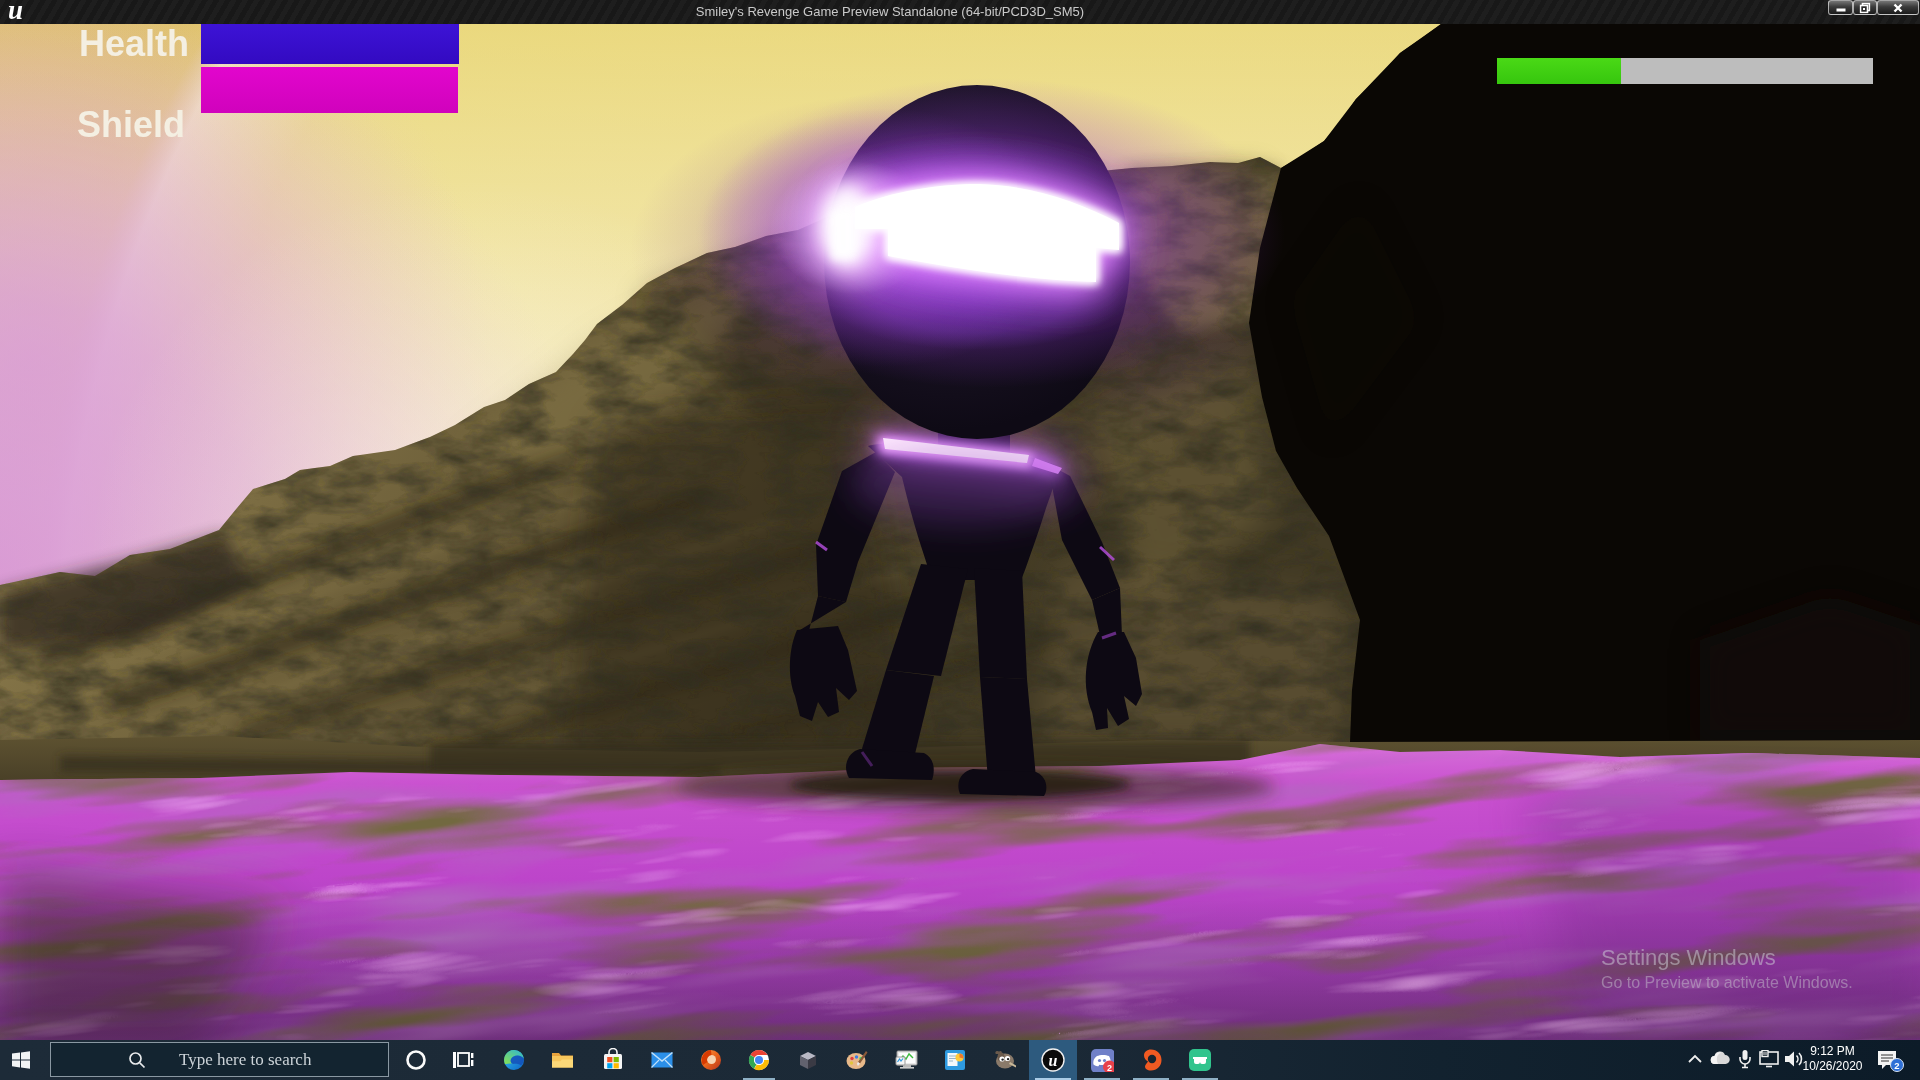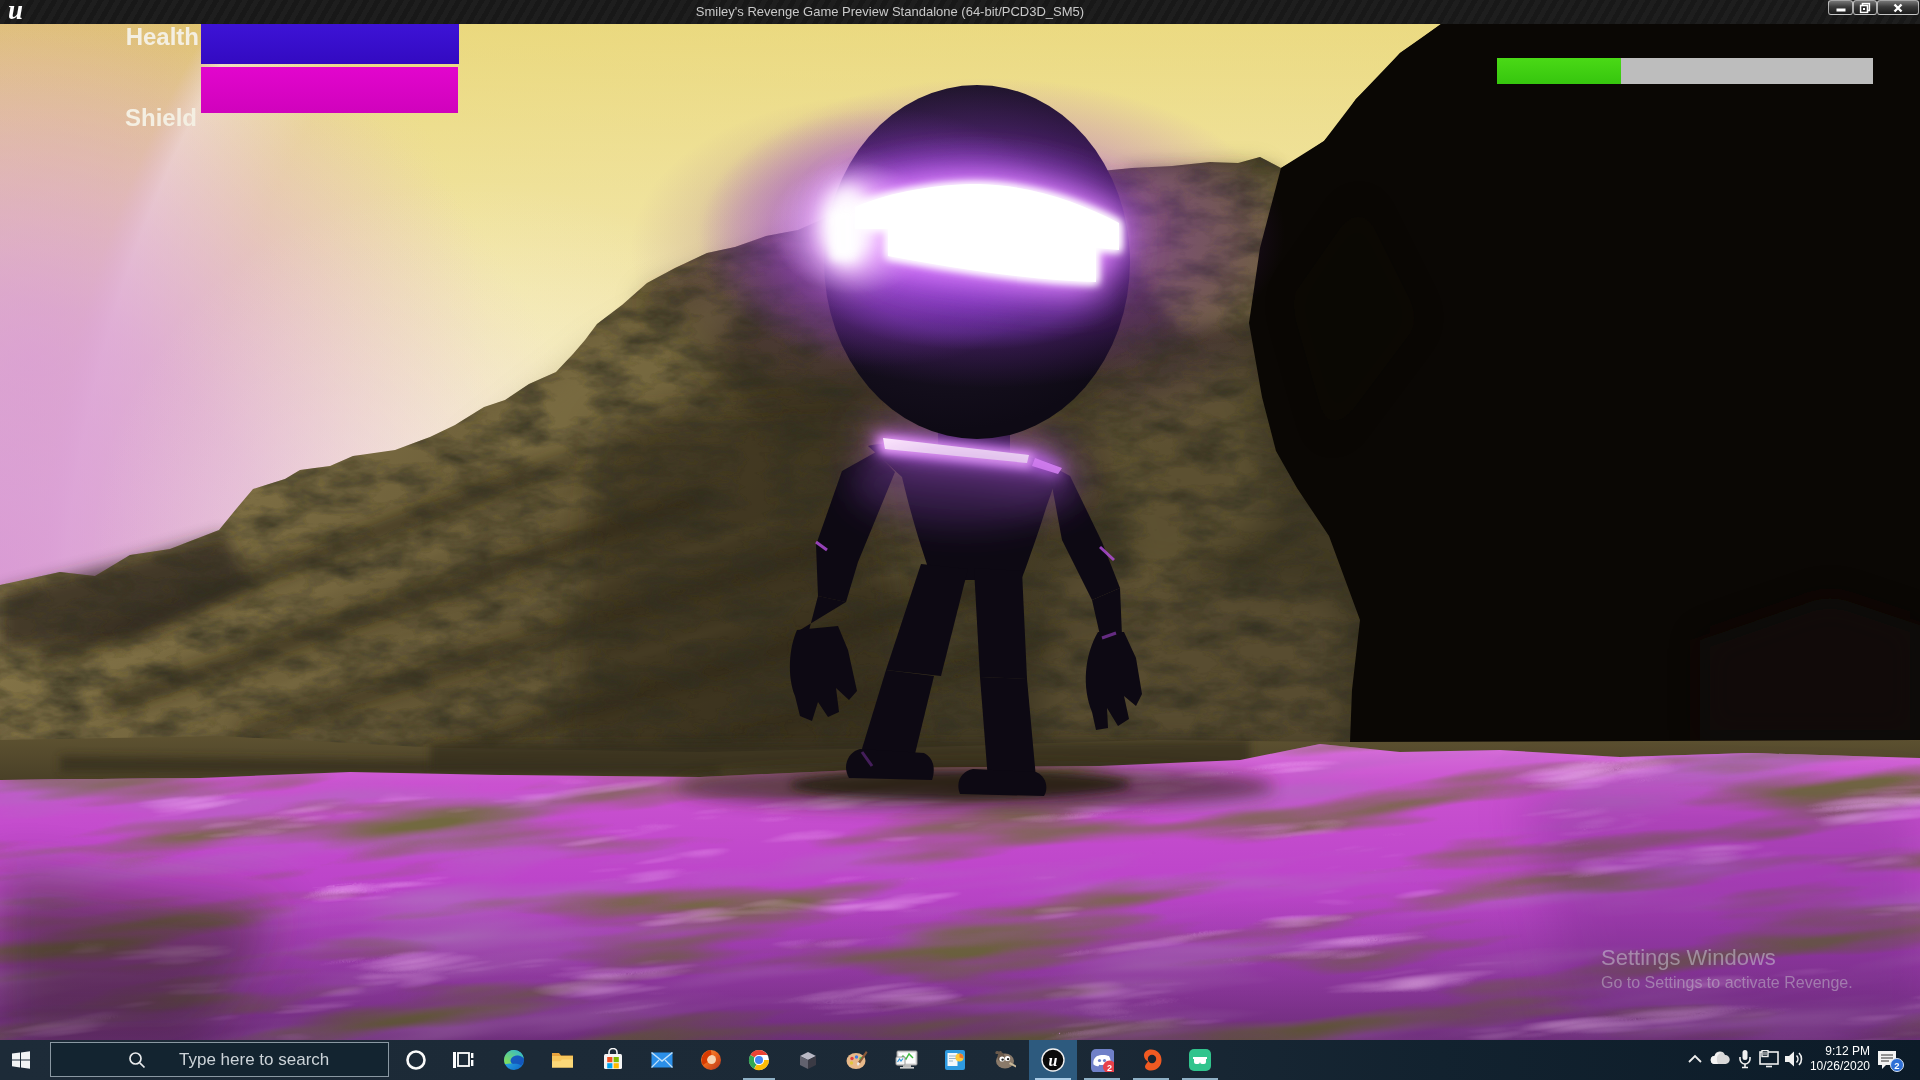--- a/index.html
+++ b/index.html
@@ -7,35 +7,35 @@
  background:repeating-linear-gradient(120deg,#1e1e1e 0 5px,#181818 5px 10px);}
 #titletext{position:absolute;top:0;left:0;width:1780px;height:24px;line-height:23px;text-align:center;
  color:#c9c9c9;font-size:13px;}
 #uelogo{position:absolute;top:-3px;left:8px;color:#fff;font-family:"Liberation Serif",serif;font-style:italic;font-weight:bold;font-size:27px;line-height:27px;}
 .wbtn{position:absolute;top:0;height:13px;border:1px solid rgba(255,255,255,0.6);border-radius:3px;
  background:linear-gradient(#757575,#3a3a3a 45%,#1a1a1a);}
 .wbtn svg{position:absolute;left:50%;top:50%;transform:translate(-50%,-50%);}
 #scene{position:absolute;top:24px;left:0;}
 #hud-health{position:absolute;left:201px;top:24px;width:258px;height:40px;background:linear-gradient(#3d13d6,#330ac1);}
 #hud-shield{position:absolute;left:201px;top:67px;width:257px;height:46px;background:linear-gradient(#e206cd,#d002bc);}
-.hudlab{position:absolute;color:#f4efe2;font-weight:bold;font-size:24px;text-align:right;width:120px;}
+.hudlab{position:absolute;color:#f4efe2;font-weight:bold;font-size:36px;text-align:left;width:120px;}
 #hud-bar{position:absolute;left:1497px;top:58px;width:376px;height:26px;background:#bdbdbd;}
 #hud-bar .fill{position:absolute;left:0;top:0;width:124px;height:26px;background:linear-gradient(#4ad916,#36c60e);}
 #aw{position:absolute;left:1601px;top:945px;color:rgba(205,205,212,0.52);font-size:22px;}
 #aw2{position:absolute;left:1601px;top:974px;color:rgba(205,205,212,0.46);font-size:16px;}
 #taskbar{position:absolute;top:1040px;left:0;width:1920px;height:40px;
  background:linear-gradient(90deg,#1d2b38 0%,#1b2936 55%,#12222f 75%,#0c1b28 100%);}
 #searchbox{position:absolute;left:50px;top:2px;width:339px;height:35px;background:#132430;
  border:1px solid #8a98a2;box-sizing:border-box;}
-#searchbox span{position:absolute;left:128px;top:7px;color:#ccd3d8;font-size:17px;}
+#searchbox span{position:absolute;left:128px;top:7px;color:#ccd3d8;font-size:17px;font-family:Liberation Serif, serif;}
 #startbtn{position:absolute;left:12px;top:11px;}
 .ti{position:absolute;top:8px;width:24px;height:24px;}
 .uline{position:absolute;top:1078px;height:2px;background:#8fb0c5;}
 #uebg{position:absolute;left:1029px;top:1040px;width:48px;height:40px;background:#2d5a7e;}
-#traytime{position:absolute;left:1795px;top:1044px;width:75px;color:#fff;font-size:12px;text-align:right;line-height:15px;}
+#traytime{position:absolute;left:1795px;top:1044px;width:75px;color:#fff;font-size:12px;text-align:center;line-height:15px;}
 .trayic{position:absolute;top:1048px;}
 </style>
 </head>
 <body>
 
 <svg id="scene" width="1920" height="1016" viewBox="0 24 1920 1016" xmlns="http://www.w3.org/2000/svg">
 <defs>
  <linearGradient id="skyg" x1="0" y1="24" x2="0" y2="790" gradientUnits="userSpaceOnUse">
   <stop offset="0" stop-color="#dfc64e"></stop>
   <stop offset="0.35" stop-color="#ecdd96"></stop>
@@ -303,21 +303,21 @@
   </div>
 
 <div class="hudlab" style="left:79px;top:23px;">Health</div>
 <div class="hudlab" style="left:77px;top:68px;margin-top:36px;">Shield</div>
 <div id="hud-health"></div>
 <div id="hud-shield"></div>
 <div id="hud-bar">
     <div class="fill"></div>
   </div>
 <div id="aw">Settings Windows</div>
-<div id="aw2">Go to Settings to activate Revenge.</div>
+<div id="aw2">Go to Preview to activate Windows.</div>
 
 <div id="taskbar">
  <svg id="startbtn" width="18" height="18" viewBox="0 0 18 18">
       <path fill="#f2f4f5" d="M0,2.6 L8,1.5 V8.4 H0 Z M9,1.4 L18,0.2 V8.4 H9 Z M0,9.4 H8 V16.4 L0,15.3 Z M9,9.4 H18 V17.7 L9,16.5 Z"></path>
     </svg>
  <div id="searchbox">
   <svg style="position:absolute;left:76px;top:7px;" width="20" height="20" viewBox="0 0 20 20">
         <circle cx="8.5" cy="8.5" r="5.5" fill="none" stroke="#e8eaec" stroke-width="1.7"></circle>
         <path d="M12.8,12.8 L17.5,17.5" stroke="#e8eaec" stroke-width="1.7"></path>
       </svg>

